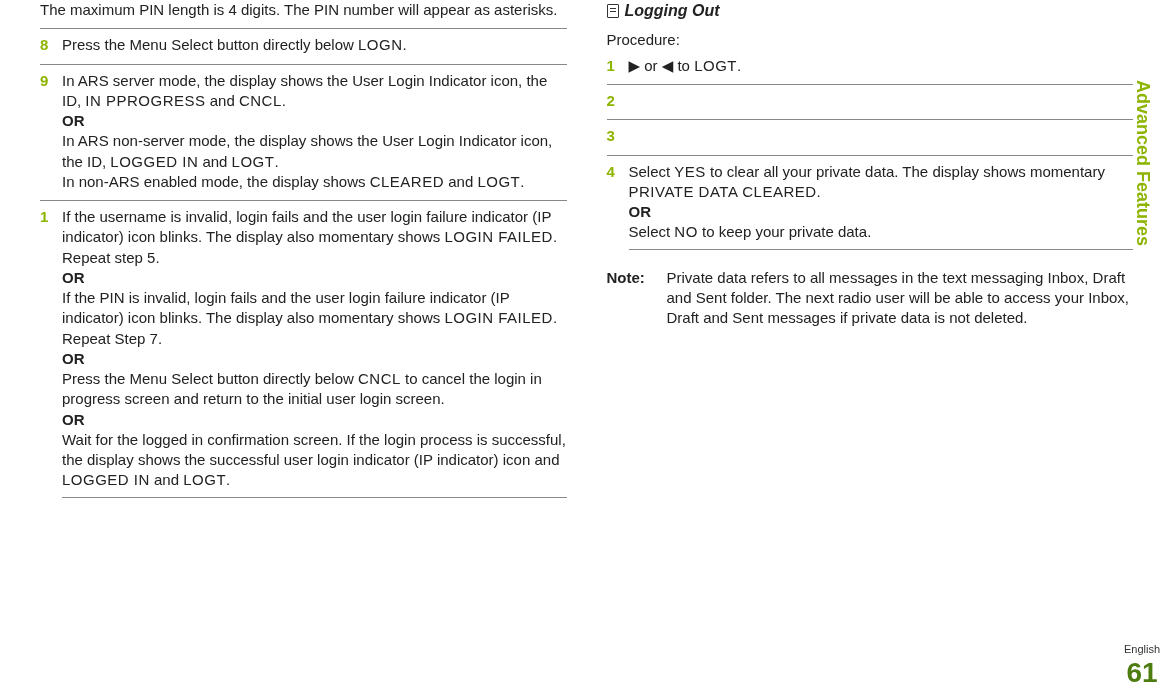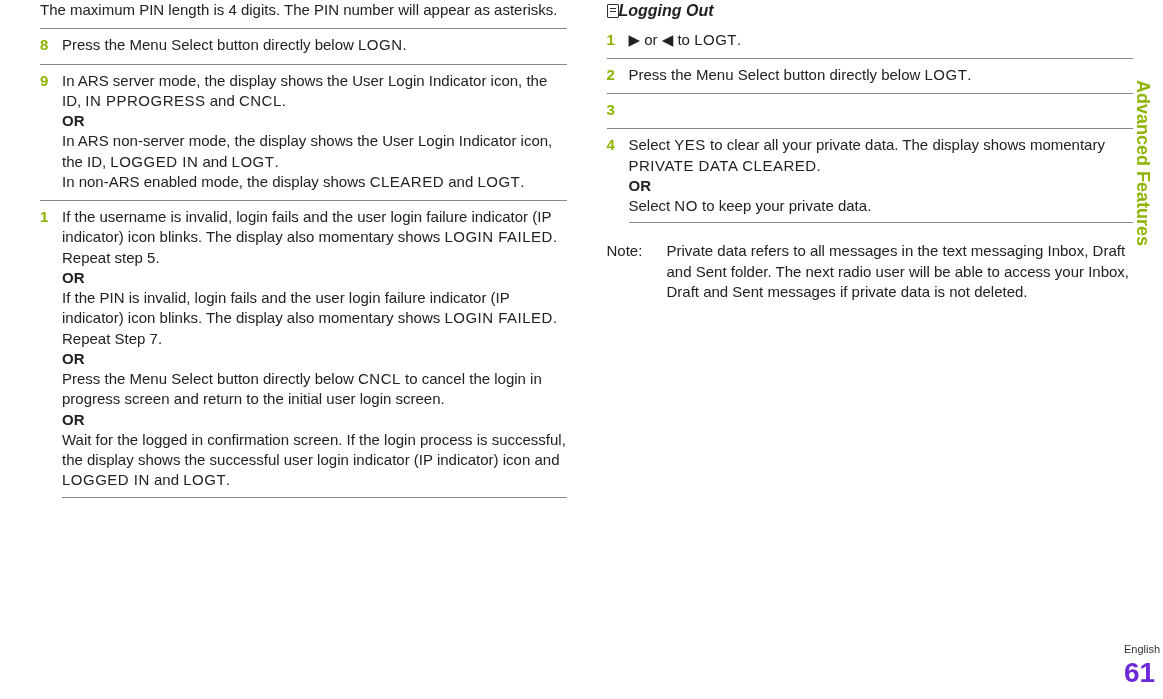--- a/index.html
+++ b/index.html
@@ -6,32 +6,32 @@
 body { font-family: Arial, Helvetica, sans-serif; width: 1163px; height: 699px; background: #fff; position: relative; }
 .page { display: flex; padding: 0 30px 0 40px; gap: 40px; height: 660px; }
 .col { flex: 1; font-size: 15px; color: #222; line-height: 1.35; }
 .col p { margin-bottom: 6px; }
 .step { display: flex; margin-top: 8px; margin-bottom: 4px; border-top: 1px solid #888; padding-top: 6px; }
 .step.no-top { border-top: none; padding-top: 0; margin-top: 0; }
 .step-num { color: #8db400; font-weight: bold; width: 22px; flex-shrink: 0; }
 .step-body { flex: 1; }
 .or { font-weight: bold; }
 .mono { font-family: "Arial Narrow", Arial, sans-serif; font-weight: normal; letter-spacing: 0.5px; }
-.section-head { display: flex; align-items: center; margin-bottom: 8px; }
+.section-head { display: flex; align-items: center; gap: 6px; }
 .section-head .icon { width: 12px; height: 14px; border: 1px solid #333; border-radius: 1px; position: relative; }
 .section-head .icon::before { content:""; position:absolute; width:6px; height:1px; background:#333; top:3px; left:2px; }
 .section-head .icon::after { content:""; position:absolute; width:6px; height:1px; background:#333; top:6px; left:2px; }
 .section-title { font-weight: bold; font-style: italic; font-size: 16px; }
 .note-row { display:flex; margin-top:12px; }
-.note-label { font-weight: normal; width: 60px; flex-shrink:0; }
+.note-label { font-weight: bold; width: 60px; flex-shrink:0; }
 .arrow { font-family: Arial; }
 .sidebar { position: absolute; right: 8px; top: 0; width: 26px; height: 100%; display:flex; flex-direction:column; align-items:center; }
 .vtext { writing-mode: vertical-rl; color: #8db400; font-weight: bold; font-size: 18px; margin-top: 80px; }
-.pagenum { margin-top: auto; margin-bottom: 10px; writing-mode: horizontal-tb; text-align:left; }
-.pagenum .big { color: #6d28d9; font-weight: bold; font-size: 28px; display:block; }
+.pagenum { margin-top: auto; margin-bottom: 10px; writing-mode: horizontal-tb; text-align:center; }
+.pagenum .big { color: #4d7c0f; font-weight: bold; font-size: 28px; display:block; }
 .pagenum .small { color: #333; font-size: 11px; display:block; margin-bottom:2px; }
 .hr { border-top: 1px solid #888; margin: 6px 0; }
 b { font-weight: normal; }
 </style>
 </head>
 <body>
 
 <div class="page">
   <div class="col">
     <p>The maximum PIN length is 4 digits. The PIN number will appear as asterisks.</p>
@@ -66,33 +66,31 @@
         <div class="hr"></div>
       </div>
     </div>
   </div>
 
   <div class="col">
     <div class="section-head">
       <span class="icon"></span>
       <span class="section-title">Logging Out</span>
     </div>
+    <p style="margin-top:8px"><b>Procedure:</b></p>
 
     <div class="step no-top">
       <div class="step-num">1</div>
       <div class="step-body">
         <span class="arrow">▶</span><span> or </span><span class="arrow">◀</span><span> to </span><span class="mono">LOGT</span><span>.</span>
       </div>
     </div>
 
     <div class="step">
       <div class="step-num">2</div>
-      <div class="step-body">
-        <span>Press the </span><b>Menu Select</b><span> button directly below </span><span class="mono">LOGT</span><span>.</span>
-      </div>
     </div>
 
     <div class="step">
       <div class="step-num">3</div>
     </div>
 
     <div class="step">
       <div class="step-num">4</div>
       <div class="step-body">
         <span>Select </span><span class="mono">YES</span><span> to clear all your private data. The display shows momentary </span><span class="mono">PRIVATE DATA CLEARED</span><span>.</span><br>

